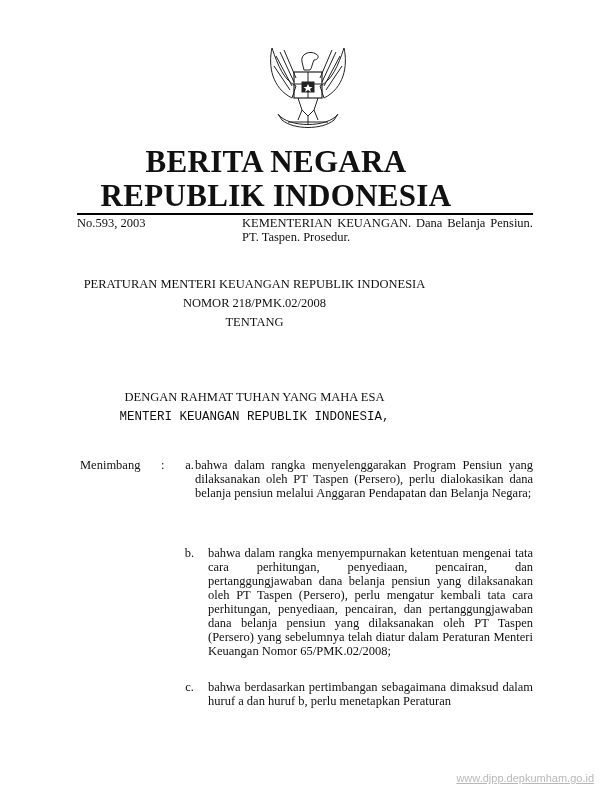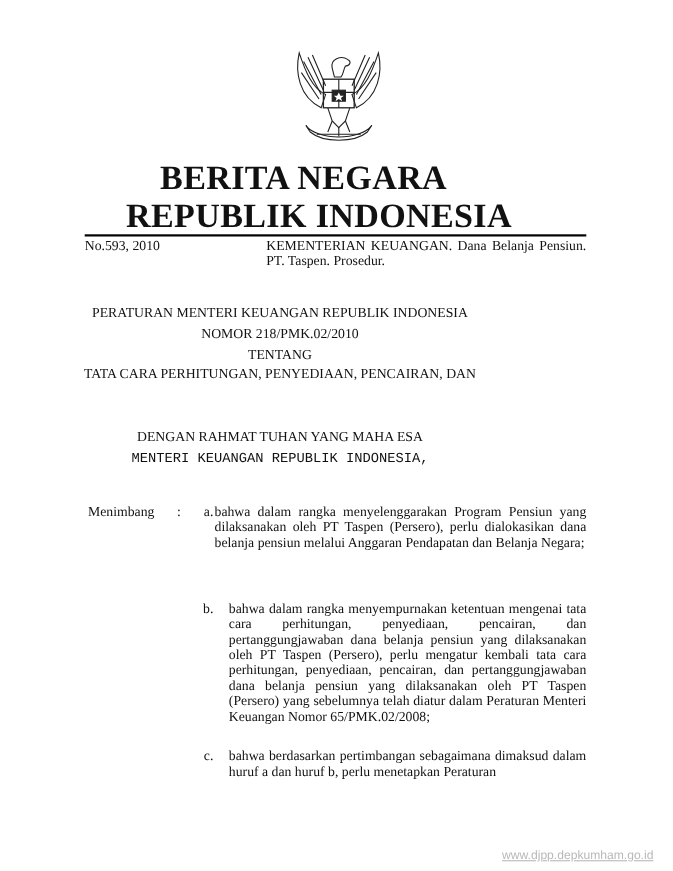--- a/index.html
+++ b/index.html
@@ -6,21 +6,21 @@
     body {
       width: 612px; height: 792px; position: relative; overflow: hidden;
       font-family: "Liberation Serif", "DejaVu Serif", serif; color: #111;
     }
     .emblem { position: absolute; left: 258px; top: 36px; width: 100px; height: 100px; }
     .title {
       position: absolute; left: 0; width: 552px; text-align: center;
       font-weight: bold; font-size: 31px; line-height: 32px; letter-spacing: 0.3px;
     }
     .t1 { top: 146px; }
-    .t2 { top: 180px; padding-left: 14px; }
+    .t2 { top: 180px; }
     .rule { position: absolute; left: 77px; top: 213px; width: 456px; height: 2px; background: #000; }
     .meta-no { position: absolute; left: 77px; top: 216px; font-size: 12.5px; }
     .meta-desc {
       position: absolute; left: 242px; top: 216px; width: 291px;
       font-size: 12.5px; line-height: 14px; text-align: justify; text-align-last: left;
     }
     .center-line {
       position: absolute; left: 0; width: 509px; text-align: center; font-size: 12.5px; line-height: 14px;
     }
     .c1 { top: 277px; }
@@ -69,28 +69,27 @@
 
       <path d="M20 78 C30 92, 70 92, 80 78 L76 84 C64 94, 36 94, 24 84 Z"></path>
       <path d="M30 86 L70 86"></path>
     </g>
   </svg>
 
   <div class="title t1">BERITA NEGARA</div>
   <div class="title t2">REPUBLIK INDONESIA</div>
   <div class="rule"></div>
 
-  <div class="meta-no">No.593, 2010</div>
+  <div class="meta-no">No.593, 2003</div>
   <div class="meta-desc">KEMENTERIAN KEUANGAN. Dana Belanja Pensiun. PT. Taspen. Prosedur.</div>
 
   <div class="center-line c1">PERATURAN MENTERI KEUANGAN REPUBLIK INDONESIA</div>
-  <div class="center-line c2">NOMOR 218/PMK.02/2010</div>
+  <div class="center-line c2">NOMOR 218/PMK.02/2008</div>
   <div class="center-line c3">TENTANG</div>
   <div class="center-line c4">
-    <span>TATA CARA PERHITUNGAN, PENYEDIAAN, PENCAIRAN, DAN</span>
   </div>
   <div class="center-line c5">DENGAN RAHMAT TUHAN YANG MAHA ESA</div>
   <div class="center-line c6">MENTERI KEUANGAN REPUBLIK INDONESIA,</div>
 
   <div class="menimbang-label">Menimbang</div>
   <div class="colon">:</div>
 
   <div class="item ia">
     <span class="mark" style="width:22px">a.</span>
     <div class="body" style="margin-left:23px">bahwa dalam rangka menyelenggarakan Program Pensiun yang dilaksanakan oleh PT Taspen (Persero), perlu dialokasikan dana belanja pensiun melalui Anggaran Pendapatan dan Belanja Negara;</div>

